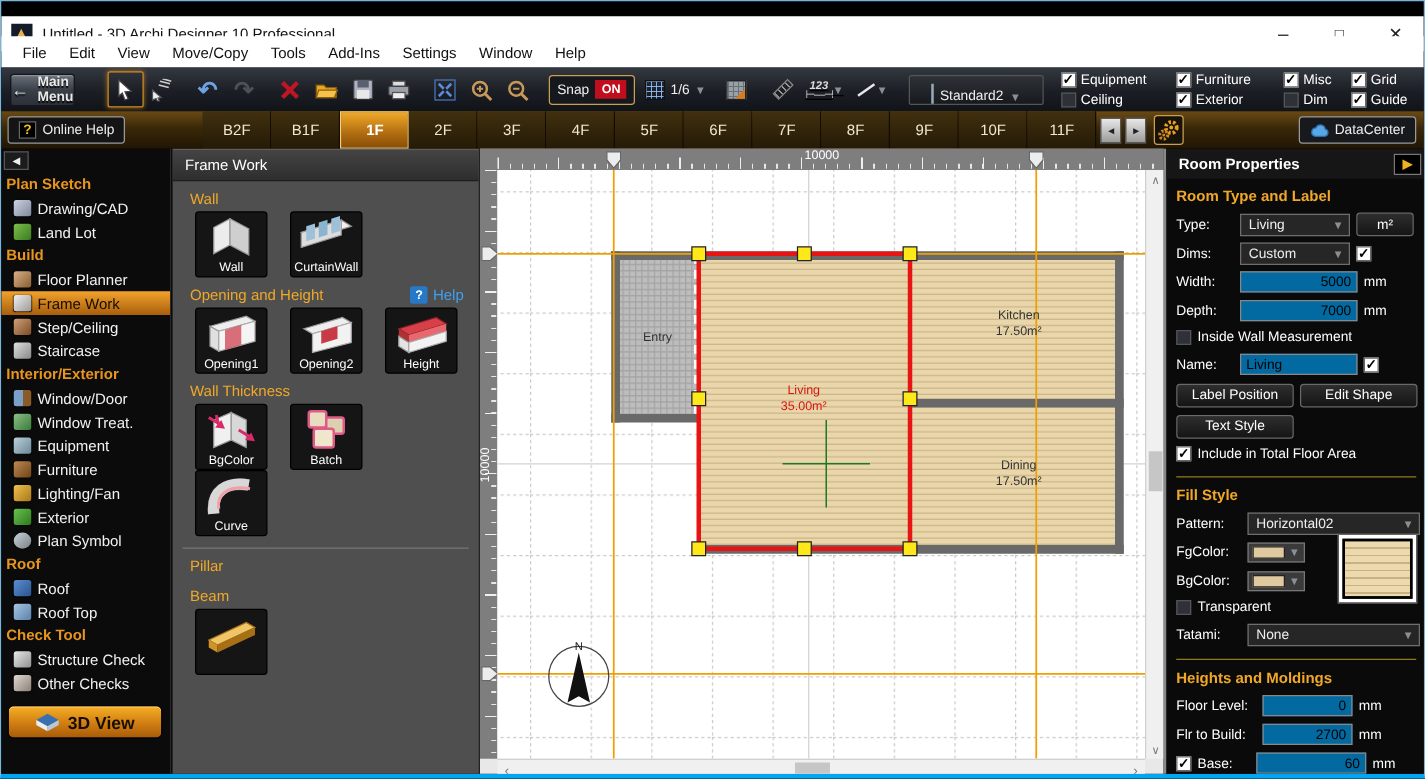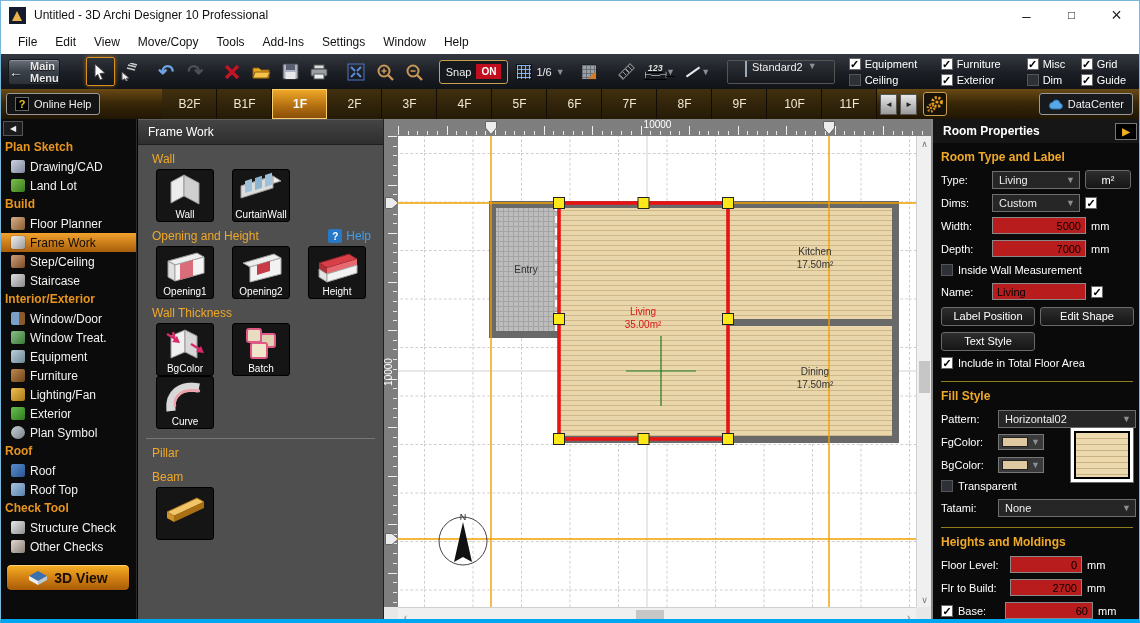--- a/index.html
+++ b/index.html
@@ -1,20 +1,20 @@
 <!DOCTYPE html>
 <html><head>
 <meta charset="utf-8">
 <style>
   * { margin:0; padding:0; box-sizing:border-box; }
   body { font-family:"Liberation Sans", sans-serif; background:#333; }
   .window { position:relative; width:1140px; height:623px; background:#000; overflow:hidden;
             border:1px solid #79b6dc; border-bottom:4px solid #00a6f2; }
   
-  .titlebar { position:absolute; left:0; top:0; width:100%; height:28px; background:#fff; display:flex; align-items:center; }
+  .titlebar { position:absolute; left:0; top:12px; width:100%; height:28px; background:#fff; display:flex; align-items:center; }
   .app-icon { width:17px; height:17px; margin-left:8px; background:#141c2c; position:relative; }
   .app-icon:before { content:""; position:absolute; left:3px; bottom:3px; border-left:5px solid transparent; border-right:5px solid transparent; border-bottom:10px solid #e8b34a; }
   .title-text { margin-left:8px; font-size:12px; color:#111; }
   .win-controls { margin-left:auto; display:flex; height:100%; }
   .win-btn { width:45px; height:100%; display:flex; align-items:center; justify-content:center; font-size:15px; color:#222; }
   .win-max { font-size:12px; }
   
   .menubar { position:absolute; left:0; top:28px; width:100%; height:25px; background:#fff; display:flex; align-items:center; padding-left:8px; }
   .menu-item { font-size:12px; color:#111; padding:4px 9px; }
   
@@ -41,21 +41,21 @@
             background-image:repeating-linear-gradient(90deg,#6a7078 0 1px,transparent 1px 4px),repeating-linear-gradient(#6a7078 0 1px,transparent 1px 4px); position:relative; }
   .tex-ic:before { content:""; position:absolute; right:0; bottom:0; border-left:8px solid transparent; border-bottom:8px solid #d87a20; }
   .ruler-ic { width:17px; height:7px; background:linear-gradient(#fff,#cfcfcf); border:1px solid #888; transform:rotate(-45deg);
               background-image:repeating-linear-gradient(90deg,#999 0 1px,transparent 1px 4px); }
   .dim-ic { display:flex; flex-direction:column; align-items:center; color:#ddd; }
   .dim-123 { font-size:9px; font-style:italic; font-weight:bold; line-height:8px; }
   .dim-line { font-size:9px; line-height:7px; letter-spacing:-1px; }
   .line-ic { width:18px; height:18px; position:relative; }
   .line-ic:before { content:""; position:absolute; left:2px; top:8px; width:16px; height:2px; background:#e8e8e8; transform:rotate(-35deg); }
   .preset-btn { margin-left:12px; width:108px; height:24px; border:1px solid #555; border-radius:2px;
-                background:linear-gradient(#2e3238,#17191d); display:flex; align-items:flex-start; gap:5px; padding:0 17px; color:#eee; font-size:11px; }
+                background:linear-gradient(#2e3238,#17191d); display:flex; align-items:flex-end; gap:5px; padding:0 17px; color:#eee; font-size:11px; }
   .preset-ic { width:16px; height:16px; border:1px solid #9ab; background:
       linear-gradient(90deg,#3a9c3a 0 40%, #d8d0c0 40% 60%, #c03a3a 60% 100%); }
   .layer-grid { margin-left:14px; display:grid; grid-template-columns:92px 86px 54px 58px; grid-auto-rows:16px; align-items:center; }
   .layer-cell { display:flex; align-items:center; gap:4px; color:#fff; font-size:11px; white-space:nowrap; }
   .chk { width:12px; height:12px; background:#fff; border:1px solid #666; display:inline-flex; align-items:center; justify-content:center; font-size:11px; font-weight:bold; color:#000; line-height:10px; flex:none; }
   .chk.off { background:#2e3238; border-color:#555; color:transparent; }
   .chev-btn { margin-left:10px; width:22px; height:26px; border:1px solid #555; border-radius:2px; background:#1c1f24;
               color:#bbb; font-size:9px; line-height:7px; display:flex; flex-direction:column; align-items:center; justify-content:center; }
   
   .floorbar { position:absolute; left:0; top:88px; width:100%; height:30px;
@@ -119,21 +119,21 @@
   
   .props { position:absolute; left:930px; top:118px; width:210px; height:505px; background:#0a0a0a; border-left:2px solid #888; overflow:hidden; font-size:11px; color:#fff; }
   .pr-header { height:24px; background:#161616; display:flex; align-items:center; padding:0 4px 0 10px; font-size:12px; font-weight:bold;gap:48px; }
   .pr-expand { margin-left:auto; width:22px; height:17px; background:#000; border:1px solid #777; color:#f0b020; font-size:10px; display:flex; align-items:center; justify-content:center; }
   .pr-sec { color:#f0a828; font-size:12px; font-weight:bold; padding:7px 0 4px 8px; }
   .pr-row { display:flex; align-items:center; height:23px; padding-left:8px; gap:5px; }
   .pr-lab { width:46px; flex:none; }
   .pr-lab-w { width:64px; flex:none; }
   .dd { height:18px; background:#262626; border:1px solid #6e6e6e; display:flex; align-items:center; color:#eee; padding:0 4px 0 6px; }
   .dd .ddv { margin-left:auto; }
-  .inp { height:17px; background:#b91c1c; border:1px solid #888; color:#000; font-size:11px; display:flex; align-items:center; justify-content:flex-end; padding:0 4px; }
+  .inp { height:17px; background:#0369a1; border:1px solid #888; color:#000; font-size:11px; display:flex; align-items:center; justify-content:flex-end; padding:0 4px; }
   .inp.left { justify-content:flex-start; }
   .pr-btn { height:19px; background:linear-gradient(#2e2e2e,#151515); border:1px solid #6a6a6a; border-radius:3px; color:#fff; font-size:11px; display:flex; align-items:center; justify-content:center; }
   .pr-div { border-top:1px solid #8f7d1c; margin:8px 8px 0 8px; }
   .swatch-btn { width:46px; height:16px; background:#3a3a3a; border:1px solid #777; display:flex; align-items:center; padding:0 3px; gap:3px; }
   .swatch { width:28px; height:10px; background:#dfc9a0; border:1px solid #222; }
   .fill-preview { position:absolute; right:8px; top:309px; width:62px; height:54px; border:3px solid #fff; outline:1px solid #666; }
   .fill-preview .in { width:100%; height:100%; border:2px solid #000;
       background:repeating-linear-gradient(#ecd9ae 0 5px,#c9b183 5px 6px); }
   .mm { color:#fff; }
 </style>

